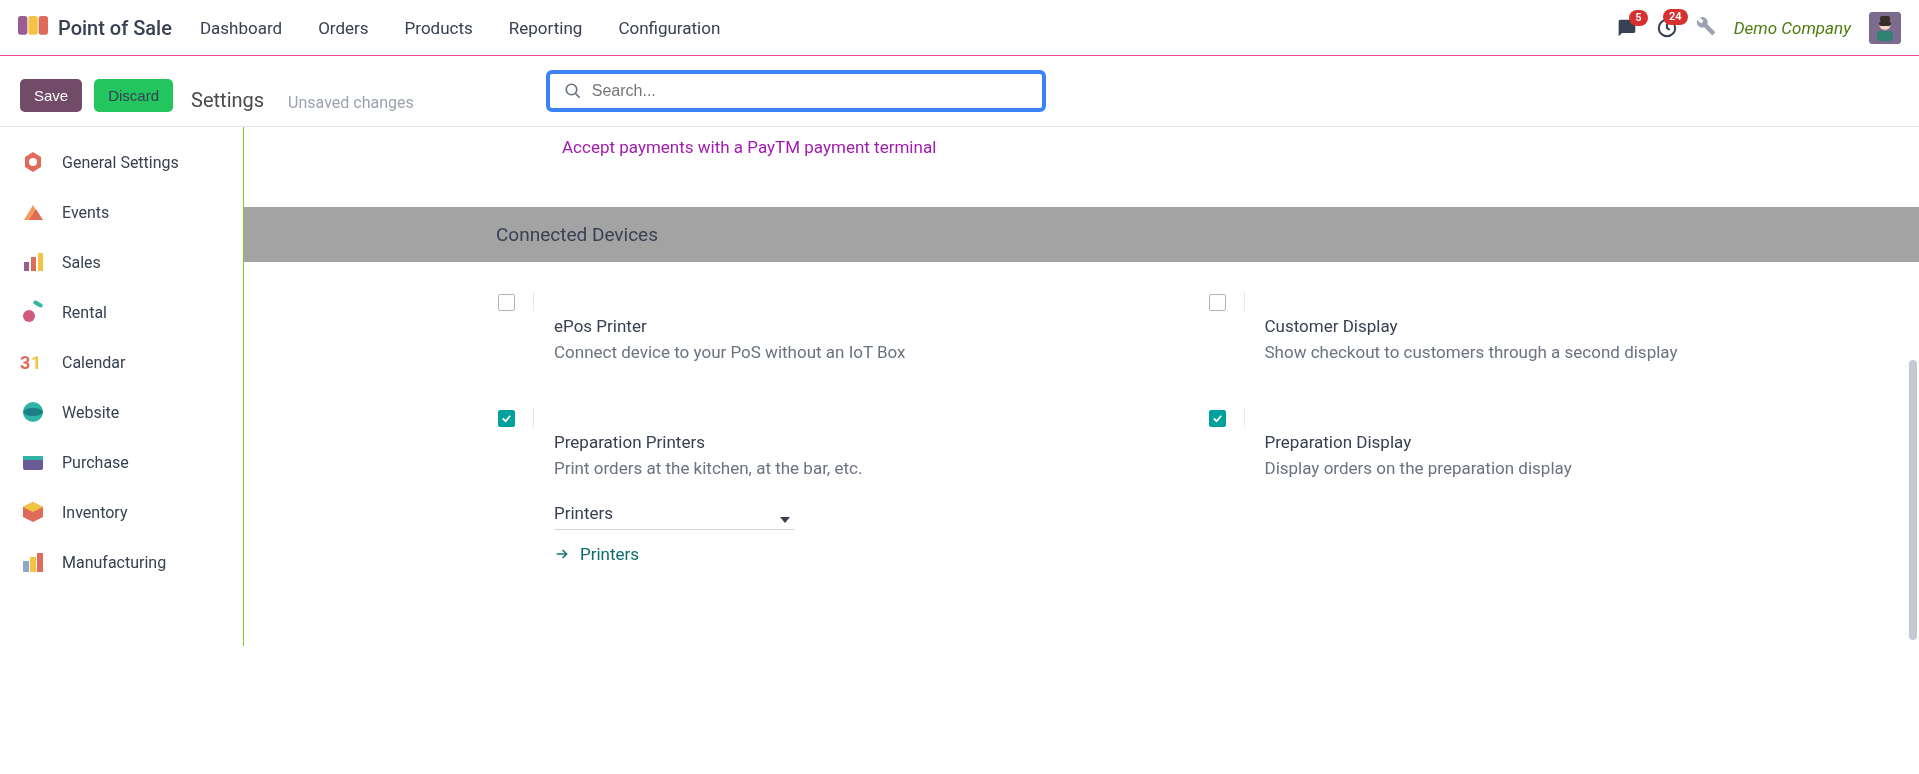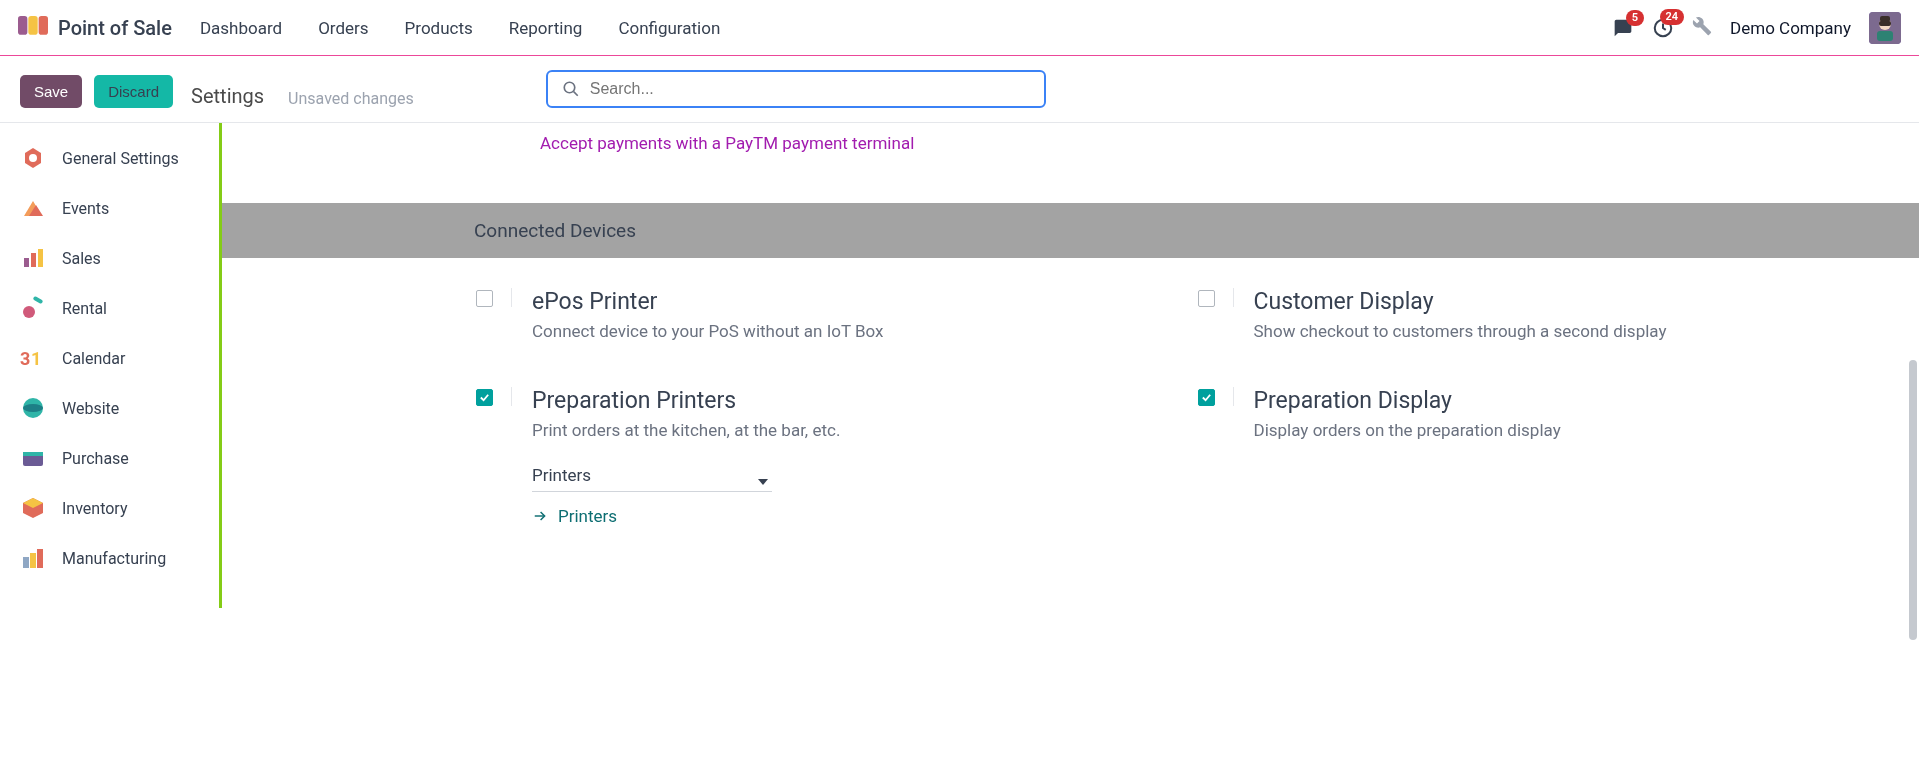--- a/index.html
+++ b/index.html
@@ -5,47 +5,47 @@
     * { margin: 0; padding: 0; box-sizing: border-box; }
     body { font-family: -apple-system, BlinkMacSystemFont, "Segoe UI", Roboto, sans-serif; background: #fff; color: #374151; font-size: 15px; }
     .topbar { display: flex; align-items: center; border-bottom: 1px solid #ec4899; padding: 0 18px; height: 56px; }
     .app-logo { width: 30px; height: 24px; margin-right: 10px; display: flex; align-items: center; }
     .app-name { font-size: 20px; font-weight: 500; color: #374151; margin-right: 28px; }
     .nav-links { display: flex; gap: 36px; }
     .nav-link { color: #374151; cursor: pointer; font-size: 17px; }
     .topbar-right { margin-left: auto; display: flex; align-items: center; gap: 18px; }
     .icon-badge { position: relative; cursor: pointer; display: flex; align-items: center; }
     .badge { position: absolute; top: -8px; right: -10px; background: #d63031; color: #fff; border-radius: 10px; font-size: 11px; font-weight: 600; padding: 1px 6px; line-height: 14px; }
-    .company-name { font-size: 17px; color: #0f172a; cursor: pointer; }
+    .company-name { font-size: 17px; color: #4d7c0f; cursor: pointer; font-style: italic; }
     .avatar { width: 32px; height: 32px; border-radius: 4px; background: linear-gradient(135deg,#8e7cc3,#6b5b95); display: flex; align-items: center; justify-content: center; cursor: pointer; overflow: hidden; }
     .avatar svg { width: 100%; height: 100%; }
     .actionbar { display: flex; align-items: flex-end; padding: 14px 18px 14px 20px; gap: 12px; }
     .btn { border: none; border-radius: 5px; padding: 8px 14px; font-size: 15px; cursor: pointer; }
     .btn-primary { background: #714b67; color: #fff; }
-    .btn-secondary { background: #14b8a6; color: #374151; }
+    .btn-secondary { background: #22c55e; color: #374151; }
     .page-title { font-size: 20px; color: #4a4a4a; margin-left: 6px; }
     .unsaved { color: #9ca3af; font-size: 16px; margin-left: 12px; }
-    .search-box { margin-left: 120px; flex: 0 0 500px; display: flex; align-items: center; border: 2px solid #3b82f6; border-radius: 6px; padding: 8px 14px; gap: 10px; }
+    .search-box { margin-left: 120px; flex: 0 0 500px; display: flex; align-items: center; border: 4px solid #3b82f6; border-radius: 6px; padding: 8px 14px; gap: 10px; }
     .search-box input { border: none; outline: none; font-size: 16px; flex: 1; color: #374151; }
     .main { display: flex; border-top: 1px solid #e5e7eb; }
-    .sidebar { width: 222px; border-right: 3px solid #84cc16; padding-top: 10px; }
+    .sidebar { width: 244px; border-right: 1px solid #84cc16; padding-top: 10px; }
     .side-item { display: flex; align-items: center; gap: 16px; padding: 12px 20px; cursor: pointer; color: #374151; font-size: 16px; }
     .side-icon { width: 26px; height: 26px; display: flex; align-items: center; justify-content: center; flex-shrink: 0; }
     .content { flex: 1; overflow-y: auto; }
     .prev-desc { padding: 10px 0 50px 318px; color: #a21caf; font-size: 17px; }
     .section-header { background: #a3a3a3; padding: 16px 0 16px 252px; font-size: 19px; color: #374151; }
     .settings-grid { padding: 30px 40px 40px 254px; display: grid; grid-template-columns: 1fr 1fr; column-gap: 40px; row-gap: 42px; }
     .setting { display: flex; gap: 20px; align-items: flex-start; }
     .chk-wrap { border-right: 1px solid #e5e7eb; padding-right: 18px; padding-top: 2px; }
     .chk { width: 17px; height: 17px; border: 1.5px solid #b0b6bd; border-radius: 2px; cursor: pointer; display: flex; align-items: center; justify-content: center; background: #fff; }
     .chk.checked { background: #00a09d; border-color: #00a09d; }
     .chk.checked svg { display: block; }
     .chk svg { display: none; }
     .setting-body { flex: 1; }
-    .setting-title { font-size: 23px; color: #374151; margin-bottom: 4px; }
+    .setting-title { font-size: 17px; color: #374151; margin-bottom: 4px; margin-top: 24px; }
     .setting-desc { color: #6b7280; font-size: 17px; line-height: 1.5; }
     .sub-field { margin-top: 22px; }
     .sub-label { font-size: 17px; color: #374151; display: inline-block; width: 240px; border-bottom: 1px solid #d1d5db; padding-bottom: 6px; position: relative; }
     .caret-down { position: absolute; right: 4px; top: 4px; }
     .link-row { margin-top: 14px; display: flex; align-items: center; gap: 10px; color: #0d6e72; cursor: pointer; font-size: 17px; }
     .scrollbar-fake { position: fixed; right: 2px; top: 360px; width: 8px; height: 280px; background: #c5c9cf; border-radius: 4px; }
   </style>
 </head>
 <body>
 

